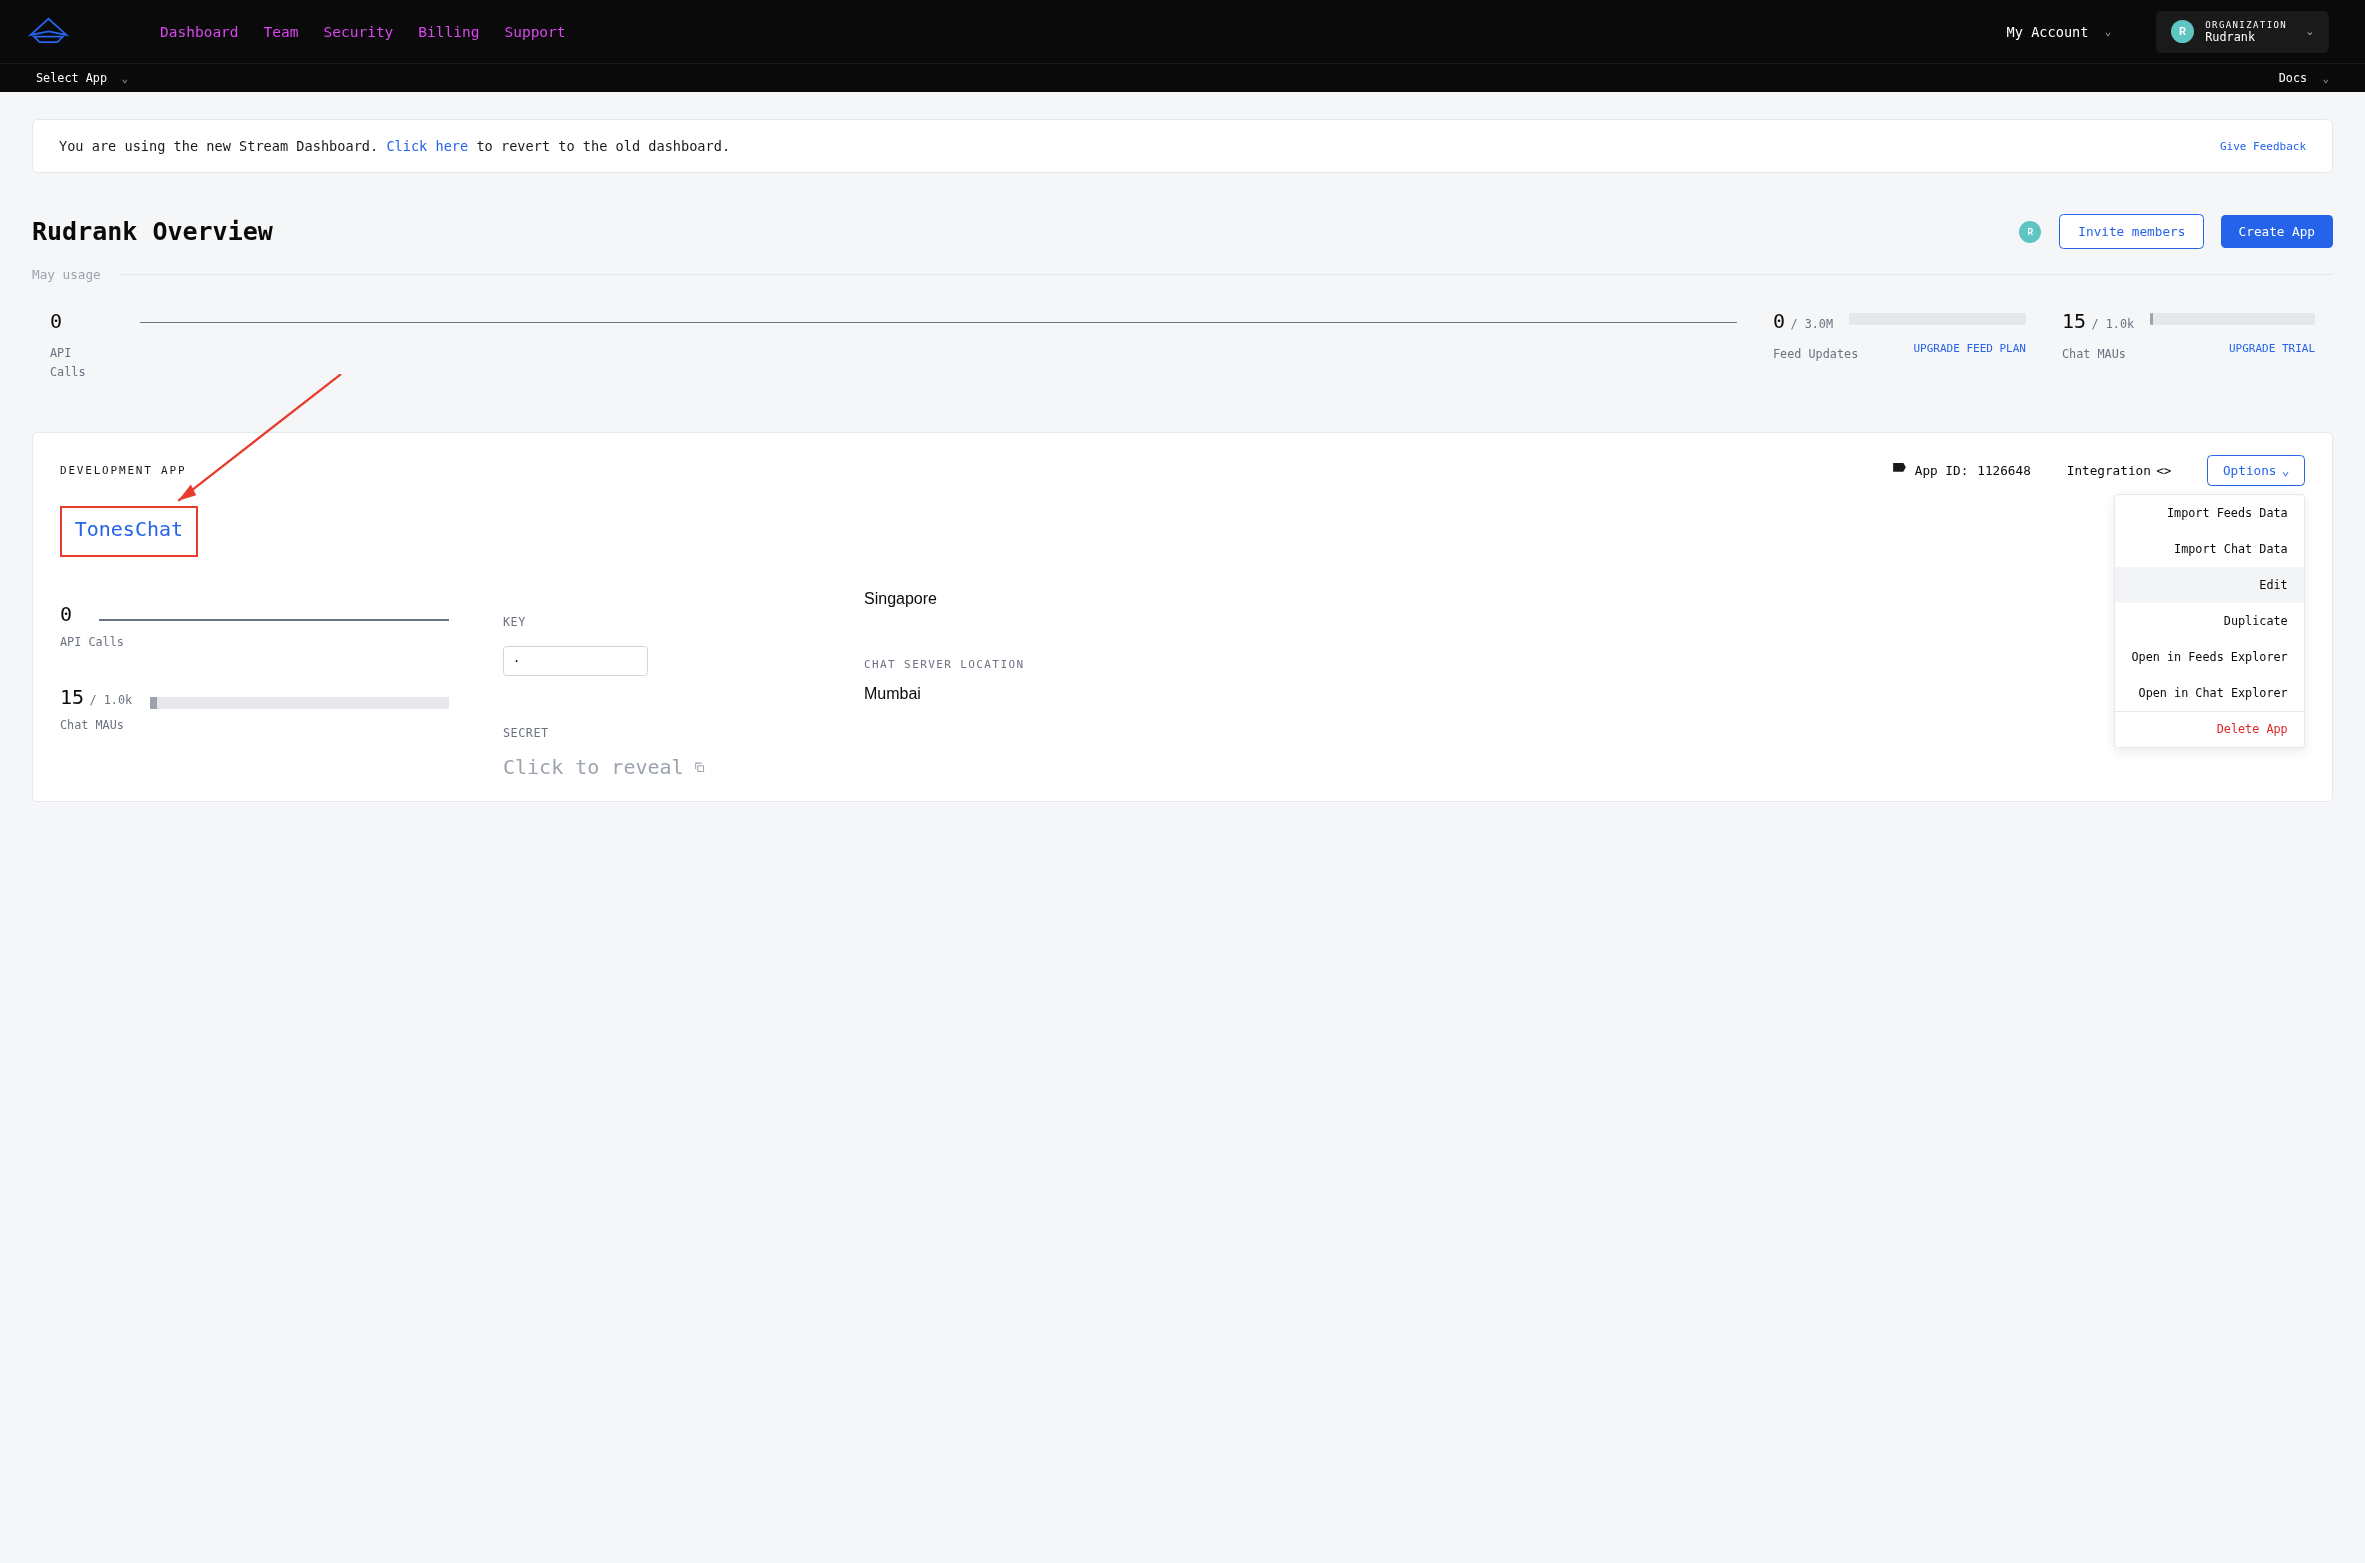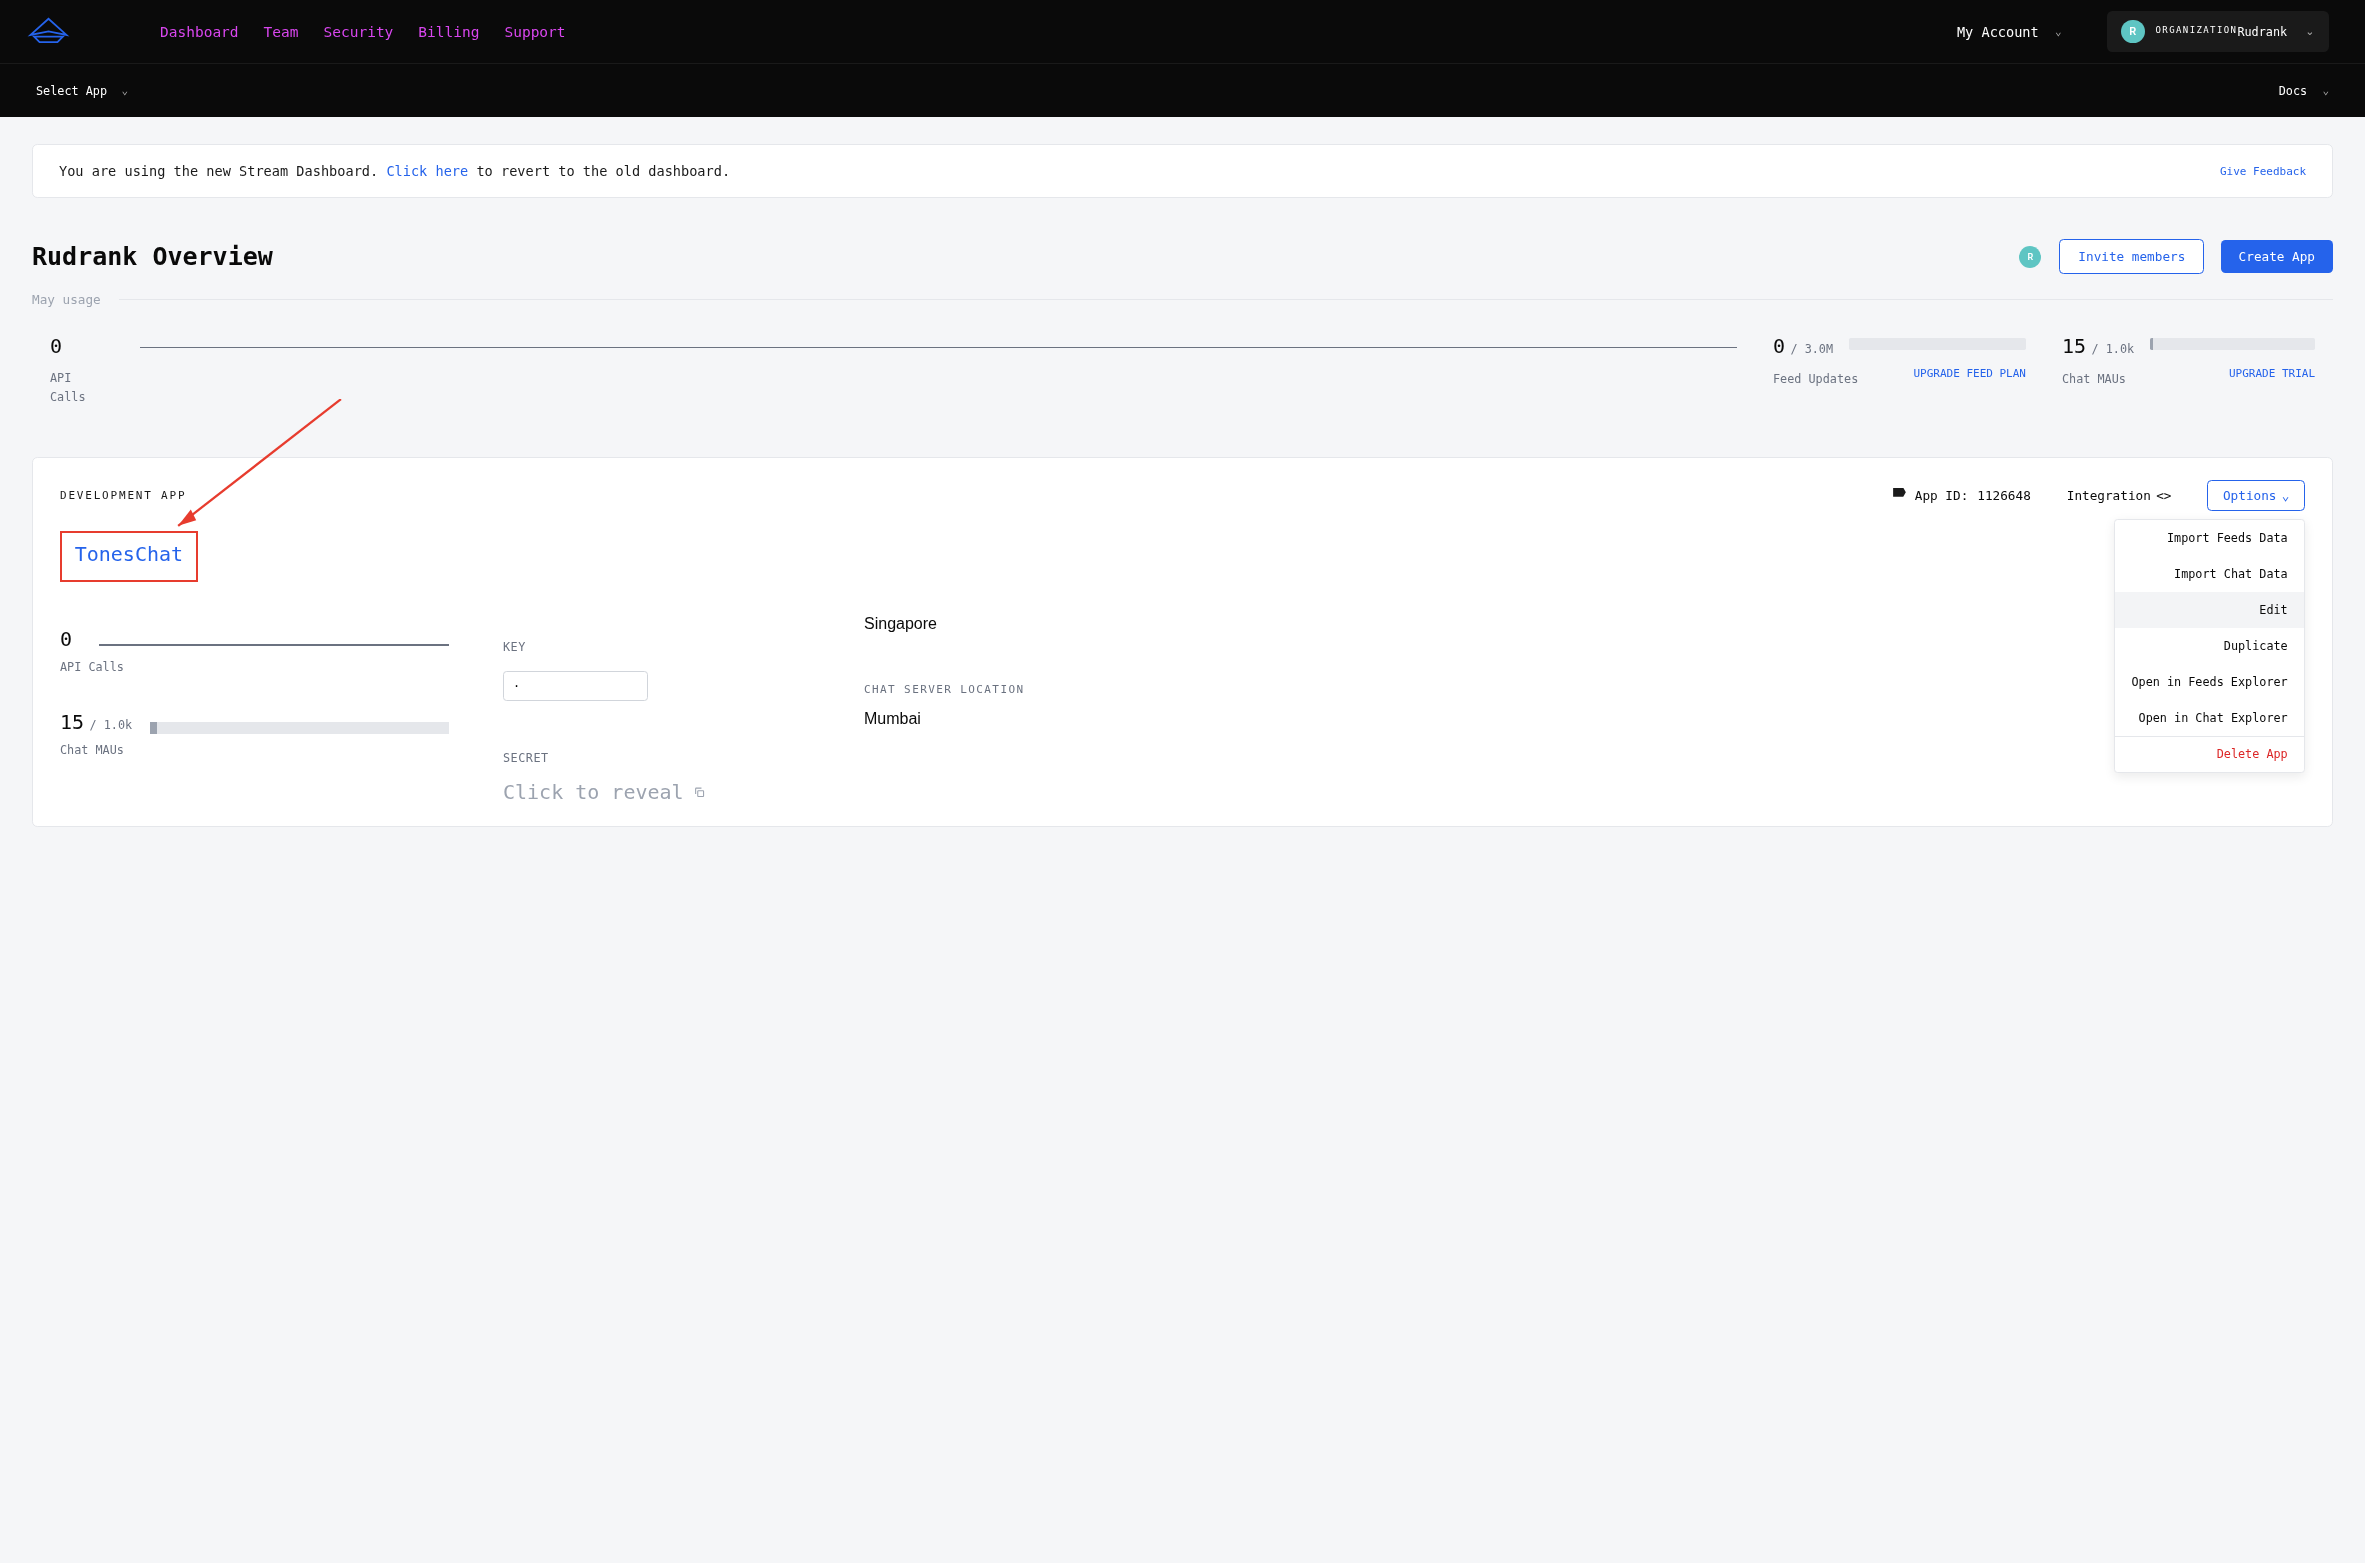--- a/index.html
+++ b/index.html
@@ -7,25 +7,25 @@
 .topbar { background: #0a0a0a; display: flex; align-items: center; padding: 0 36px 0 27px; height: 63px; }
 .logo { margin-right: 90px; }
 .logo svg { width: 43px; height: 29px; }
 .nav { display: flex; gap: 25px; }
 .nav-item { color: #d946ef; font-size: 14.5px; cursor: pointer; font-family: "Menlo", monospace; }
 .spacer { flex: 1; }
 .my-account { color: #fff; font-size: 13.6px; display: flex; align-items: center; gap: 9px; cursor: pointer; margin-right: 45px; font-family: "Menlo", monospace; }
 .org-selector { background: #1a1a1a; border-radius: 5.4px; padding: 9px 14.5px; display: flex; align-items: center; gap: 11px; cursor: pointer; }
 .avatar { width: 23.5px; height: 23.5px; border-radius: 50%; background: #5ec5c3; color: #fff; display: flex; align-items: center; justify-content: center; font-size: 11px; font-weight: 600; }
 .avatar.small { width: 22px; height: 22px; font-size: 9px; }
-.org-text { display: flex; }
+.org-text { display: flex; flex-direction: column; }
 .org-label { font-size: 9px; letter-spacing: 1.4px; color: #fff; font-family: "Menlo", monospace; }
 .org-name { font-size: 11.8px; color: #fff; font-family: "Menlo", monospace; }
 .chevron { font-size: 11px; color: #aaa; margin-left: 7.2px; }
-.subbar { background: #0a0a0a; display: flex; align-items: center; padding: 8px 36px; height: 54px; border-top: 0.9px solid #1a1a1a; }
+.subbar { background: #0a0a0a; display: flex; align-items: center; padding: 8px 36px; height: 29px; border-top: 0.9px solid #1a1a1a; }
 .select-app { color: #fff; font-size: 11.8px; display: flex; align-items: center; gap: 7.2px; cursor: pointer; font-family: "Menlo", monospace; }
 .docs { color: #fff; font-size: 11.8px; display: flex; align-items: center; gap: 8px; cursor: pointer; font-family: "Menlo", monospace; }
 .content { padding: 27px 32px; }
 .banner { background: #fff; border: 0.9px solid #e5e7eb; border-radius: 5.4px; padding: 18px 26px; display: flex; align-items: center; font-family: "Menlo", monospace; font-size: 13.6px; color: #1a1a1a; }
 .banner a { color: #2563eb; cursor: pointer; }
 .banner .spacer { flex: 1; }
 .banner .feedback { color: #2563eb; font-size: 11px; cursor: pointer; }
 .overview-header { display: flex; align-items: center; margin: 41px 0 18px; }
 .overview-title { font-size: 25px; font-weight: 600; font-family: "Menlo", monospace; }
 .invite-btn { border: 0.9px solid #2563eb; color: #2563eb; background: #fff; padding: 9px 18px; border-radius: 4.5px; font-size: 12.7px; cursor: pointer; font-family: "Menlo", monospace; margin-right: 16.3px; }

